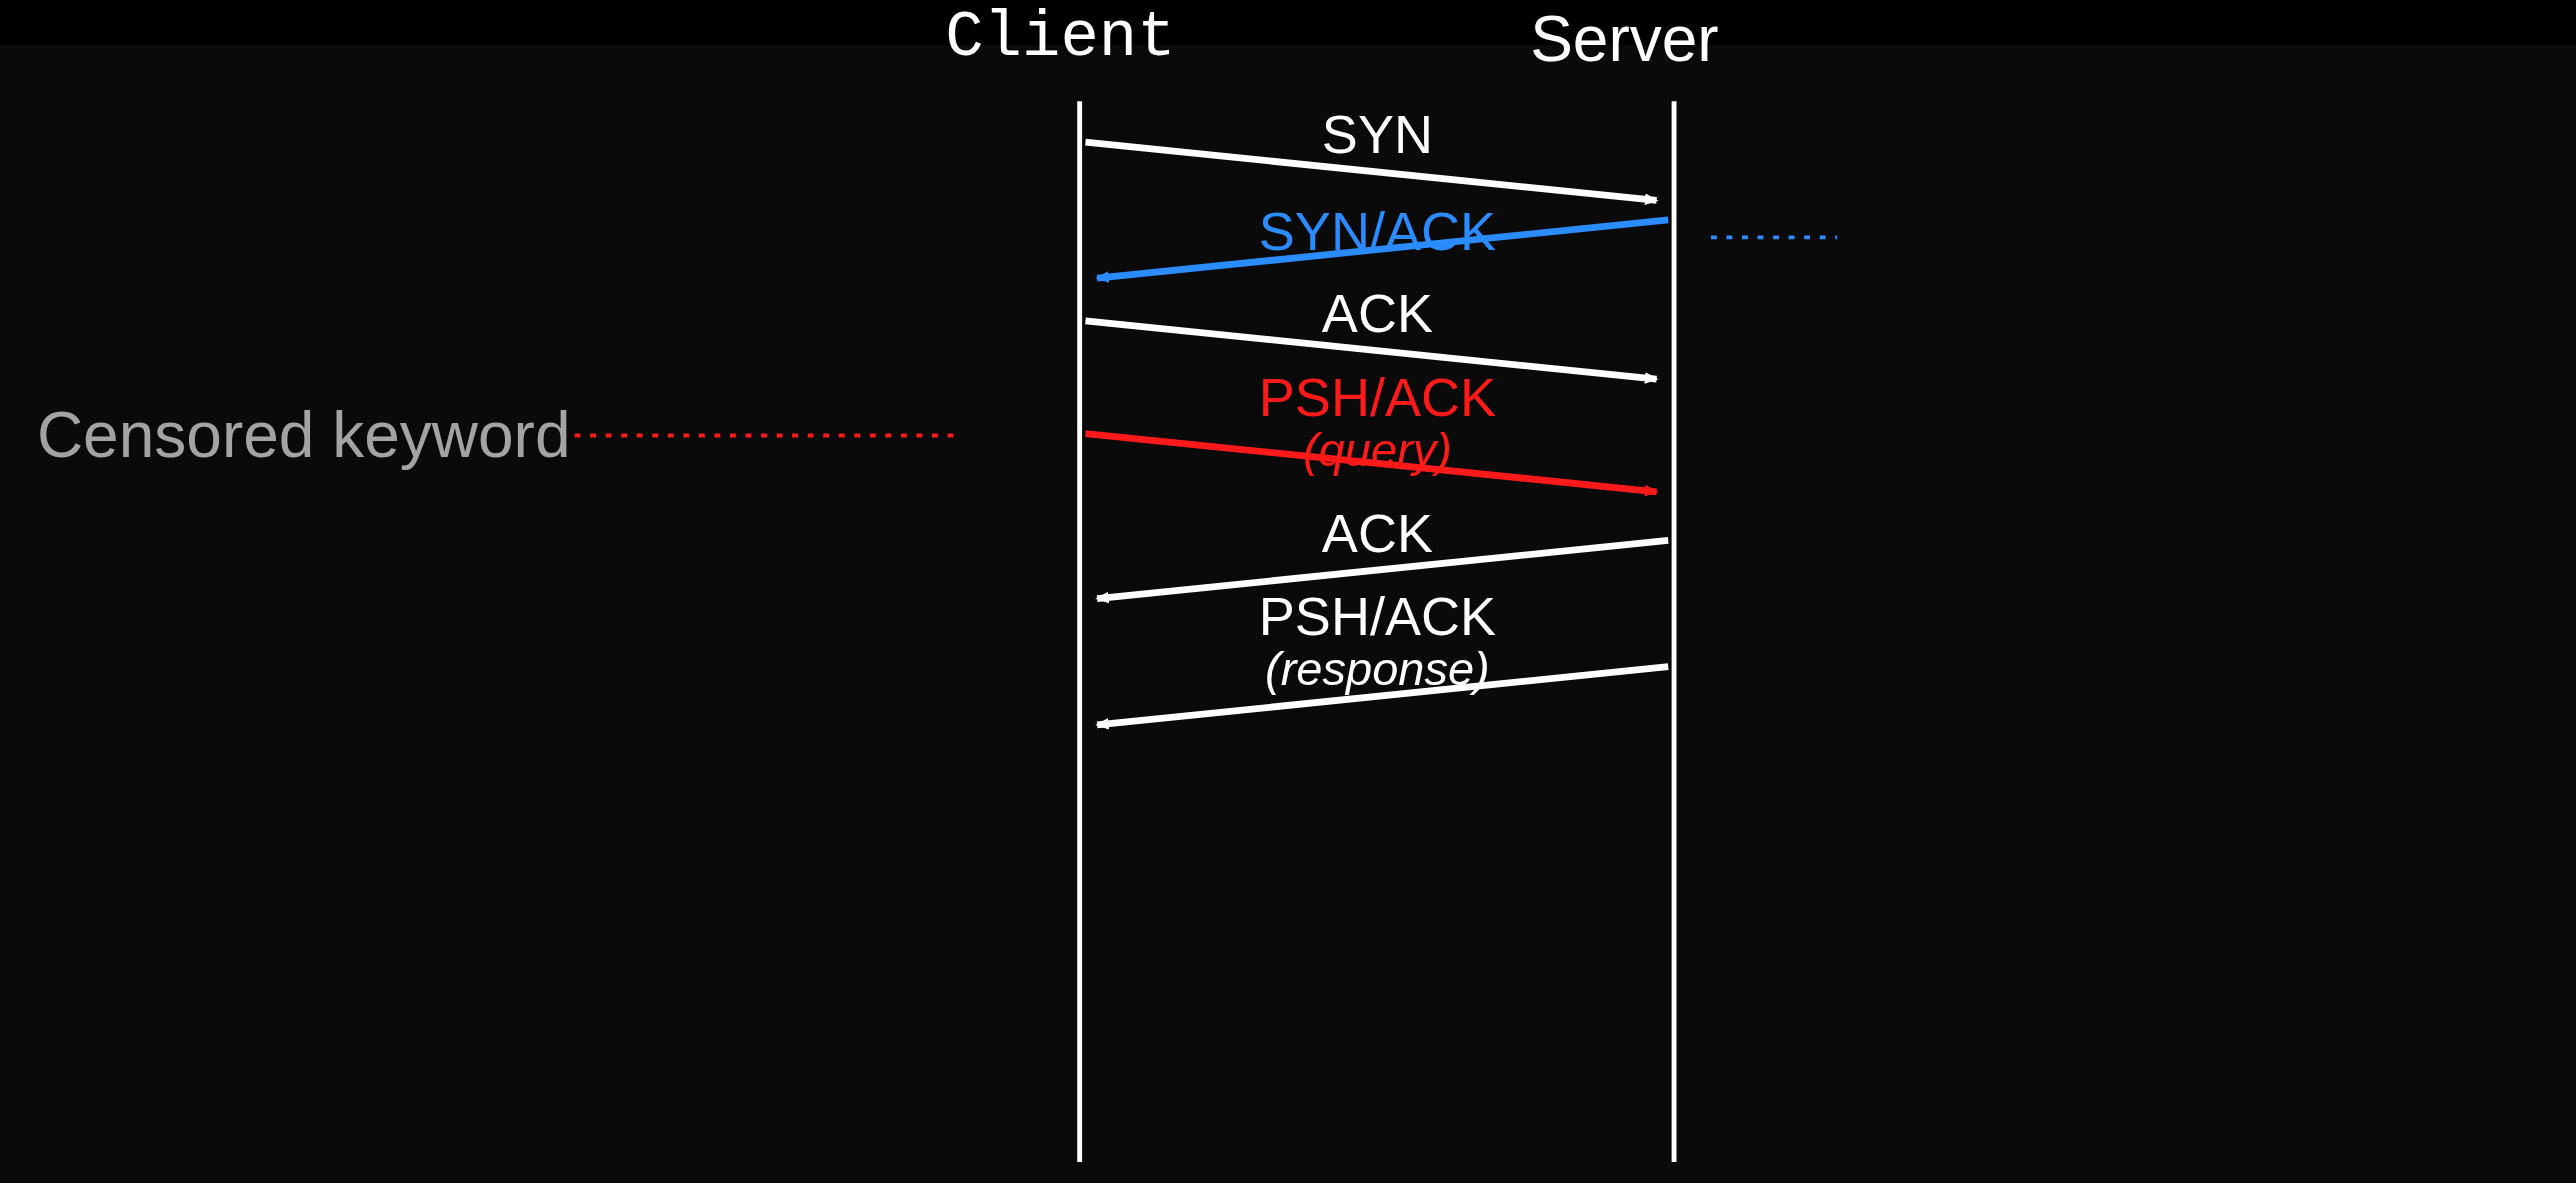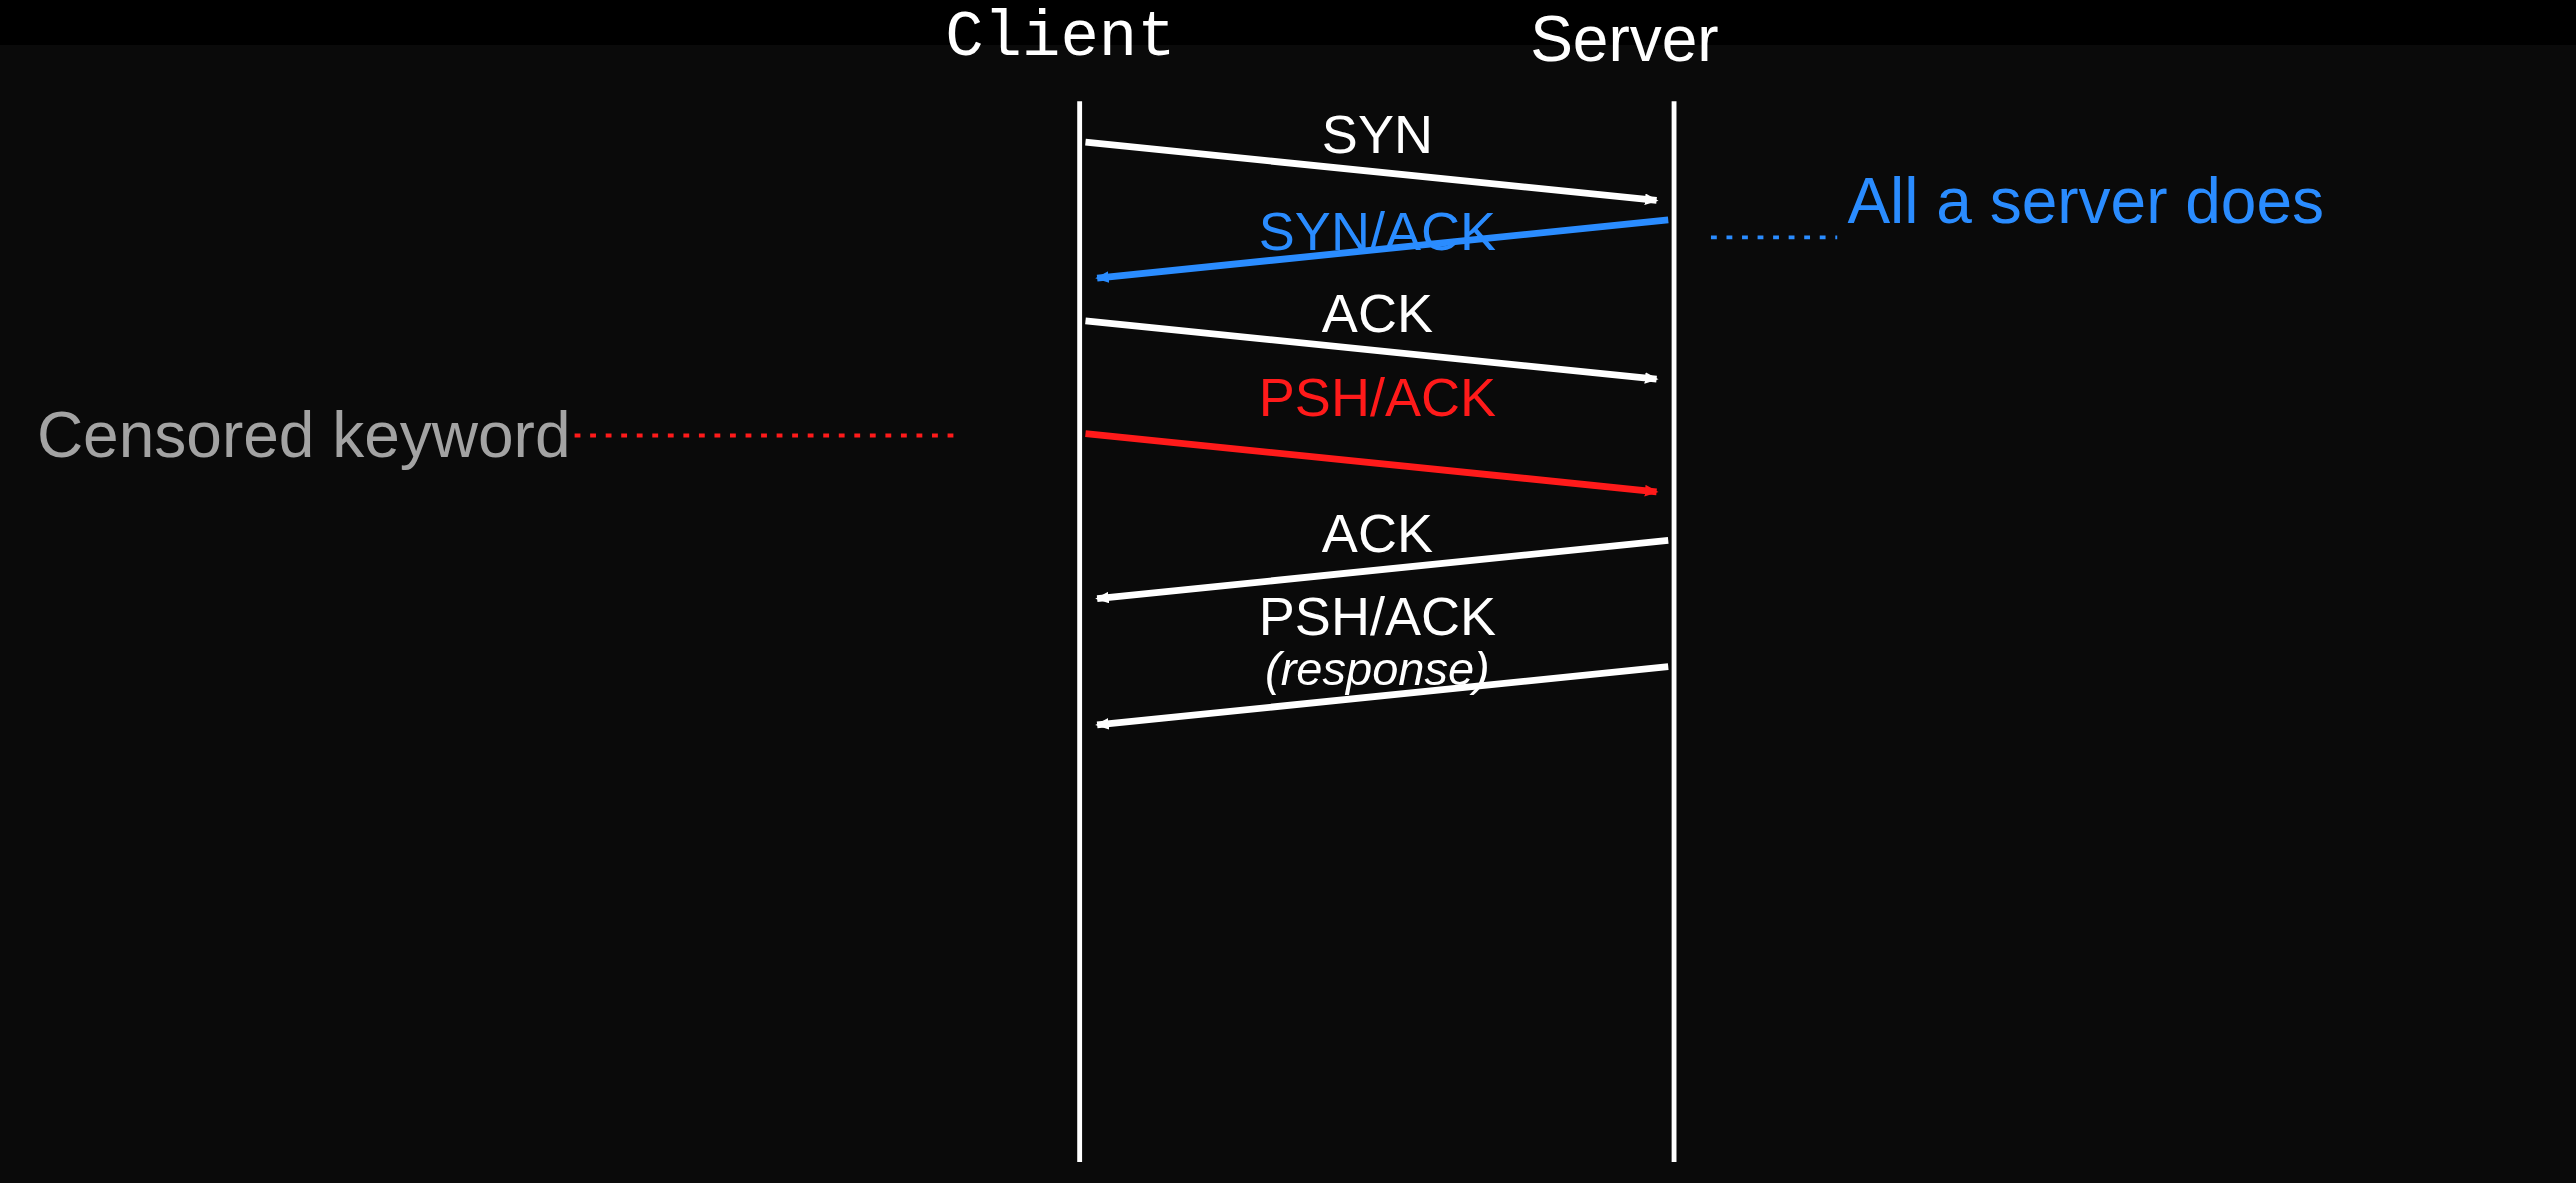--- a/index.html
+++ b/index.html
@@ -99,28 +99,28 @@
       <g id="dotted">
           <line x1="570" x2="960" y1="402" y2="402" stroke="#ff1a1a" stroke-width="4" stroke-dasharray="6,10"></line>
           <line x1="1740" x2="1870" y1="198" y2="198" stroke="#2a8cff" stroke-width="4" stroke-dasharray="6,10"></line>
         </g>
     </svg>
 
     <div id="labels-layer">
         <div class="msg-label" style="left: 1356px; top: 58px; text-align: center;"><span class="msg-primary">SYN</span></div>
         <div class="msg-label blue" style="left: 1356px; top: 155px;"><span class="msg-primary">SYN/ACK</span></div>
         <div class="msg-label" style="left: 1356px; top: 237px;"><span class="msg-primary">ACK</span></div>
-        <div class="msg-label red" style="left: 1356px; top: 321px;"><span class="msg-primary">PSH/ACK</span></div>
+        <div class="msg-label red" style="left: 1356px; top: 321px;"><span class="msg-primary">PSH/ACK</span><span class="msg-secondary">(query)</span></div>
         <div class="msg-label" style="left: 1356px; top: 457px;"><span class="msg-primary">ACK</span></div>
         <div class="msg-label" style="left: 1356px; top: 540px;"><span class="msg-primary">PSH/ACK</span><span class="msg-secondary">(response)</span></div>
       </div>
 
     <div class="side-ann left" style="left:15.5px; top:356px;">
       <span>Censored keyword</span>
     </div>
 
     <div class="side-ann right" style="left:1826px; top:122px;">
-      <span>All a server does</span><br>
+      <br>
     </div>
 
   </div>
 </div>
 
 
 </body></html>

